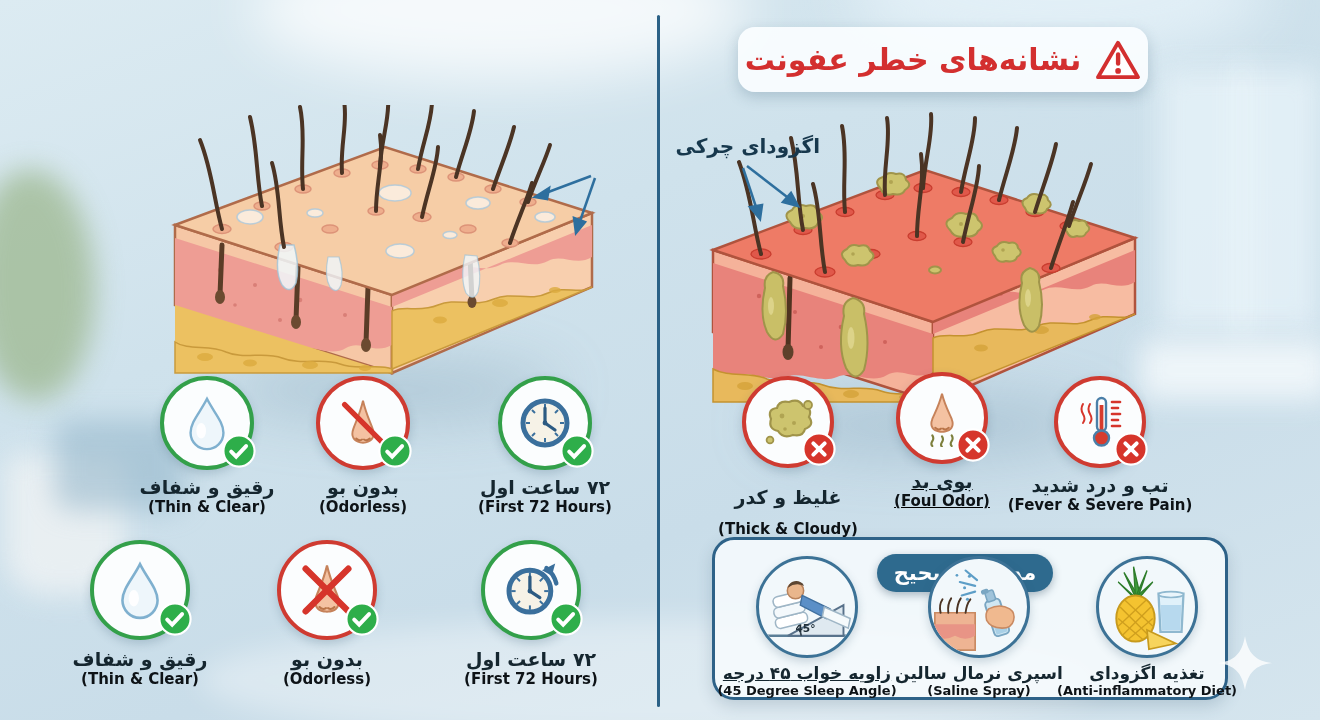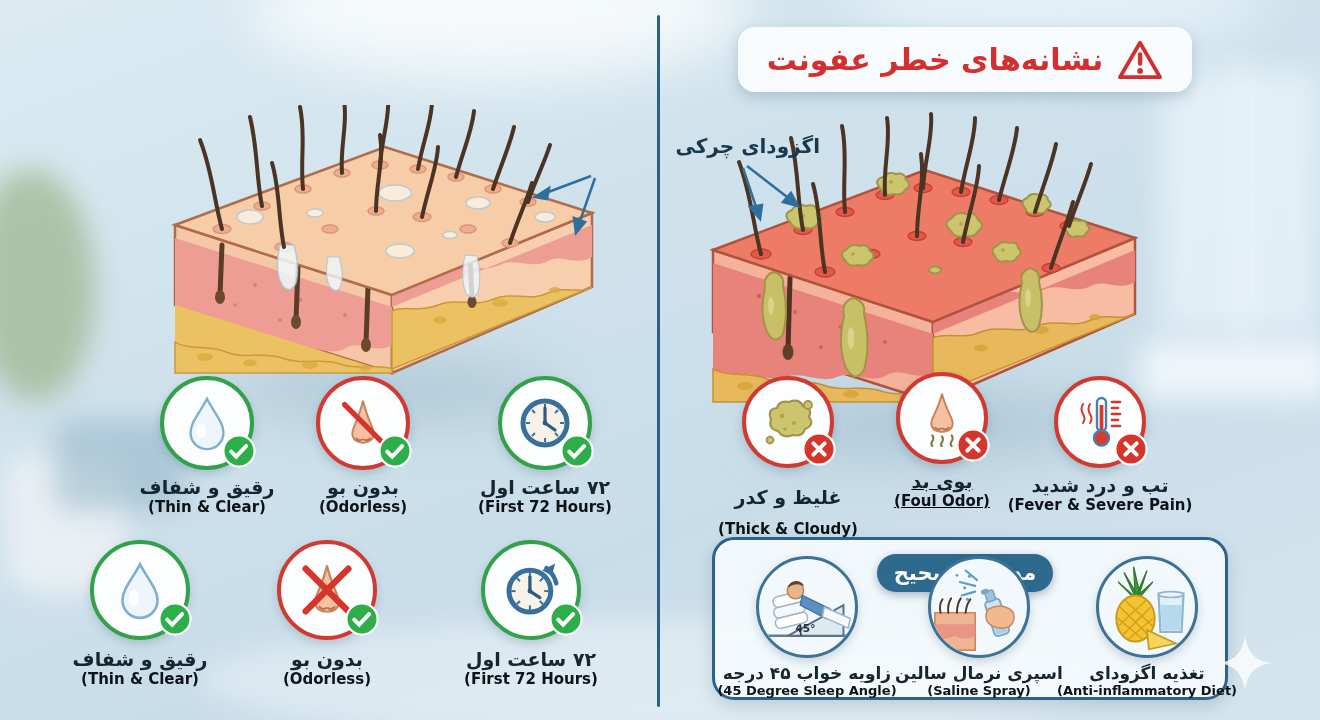--- a/index.html
+++ b/index.html
@@ -280,21 +280,21 @@
       </svg>
       <svg class="badge" style="right:-6px;bottom:0;" viewBox="0 0 24 24">
         <circle cx="12" cy="12" r="11" fill="#2eae4a" stroke="#fff" stroke-width="1.5"></circle>
         <path d="M6.5 12.5 l3.5 3.5 l7 -7.5" stroke="#fff" stroke-width="2.8" fill="none" stroke-linecap="round"></path>
       </svg>
     </div>
     <div class="item-label-fa" style="margin-top:8px;">۷۲ ساعت اول</div>
     <div class="item-label-en">(First 72 Hours)</div>
   </div>
 
-  <div class="abs title-pill" style="left:738px;top:27px;width:454px;height:65px;border-radius:17px;" dir="rtl">
+  <div class="abs title-pill" style="left:738px;top:27px;width:410px;height:65px;border-radius:17px;" dir="rtl">
     <svg width="46" height="42" viewBox="0 0 48 44">
       <path d="M24 4 L45 40 H3 Z" fill="#fff" stroke="#d32f2f" stroke-width="4" stroke-linejoin="round"></path>
       <rect x="21.8" y="14" width="4.6" height="14" rx="2.3" fill="#d32f2f"></rect>
       <circle cx="24.1" cy="33.5" r="3" fill="#d32f2f"></circle>
     </svg>
     <span class="title-text" dir="rtl" style="color:#d32f2f;">نشانه‌های خطر عفونت</span>
   </div>
 
   <div class="abs bg-glow" style="left:760px;top:395px;width:340px;height:60px;background:rgba(110,145,170,0.3);"></div>
   <svg class="abs" style="left:695px;top:100px;" width="465" height="345" viewBox="0 0 465 345">
@@ -510,21 +510,21 @@
           <rect x="14" y="58" width="34" height="11" rx="5" fill="#ffffff" stroke="#9fb6c6" stroke-width="1.6"></rect>
           <rect x="15" y="47" width="33" height="11" rx="5" fill="#f4f9fc" stroke="#9fb6c6" stroke-width="1.6"></rect>
           <rect x="17" y="36" width="31" height="11" rx="5" fill="#ffffff" stroke="#9fb6c6" stroke-width="1.6"></rect>
         </g>
         <circle cx="38" cy="33" r="8.5" fill="#e9b68c" stroke="#b9835c" stroke-width="1.6"></circle>
         <path d="M30,30 a9 9 0 0 1 13,-6 q3,1 4,4 q-9,-4 -17,2 Z" fill="#5c4632"></path>
         <path d="M45,38 L74,52 L70,62 L43,48 Z" fill="#5b8fc7" stroke="#3f6f9f" stroke-width="1.4"></path>
         <path d="M68,50 L95,62 L93,72 L66,60 Z" fill="#f6fafc" stroke="#9fb6c6" stroke-width="1.6"></path>
       </svg>
     </div>
-    <div class="mg-label-fa" style="margin-top:5px;">زاویه خواب ۴۵ درجه</div>
+    <div class="mg-label-fa" style="margin-top:5px;text-decoration:underline;">زاویه خواب ۴۵ درجه</div>
     <div class="mg-label-en">(45 Degree Sleep Angle)</div>
   </div>
 
   <div class="abs item" style="left:890px;top:556px;width:178px;">
     <div class="icon-circle" style="width:102px;height:102px;border:3px solid #3c7296;position:relative;background:#f2f8fb;overflow:hidden;">
       <svg width="96" height="96" viewBox="0 0 100 100">
 
         <polygon points="4,56 46,56 46,95 4,95" fill="#eeb493" stroke="#c98a62" stroke-width="1.8"></polygon>
         <path d="M4,68 L46,68 L46,80 q-10,6 -21,0 q-11,6 -21,0 Z" fill="#e89486"></path>
         <g stroke="#4b3424" stroke-width="2" fill="none" stroke-linecap="round">

